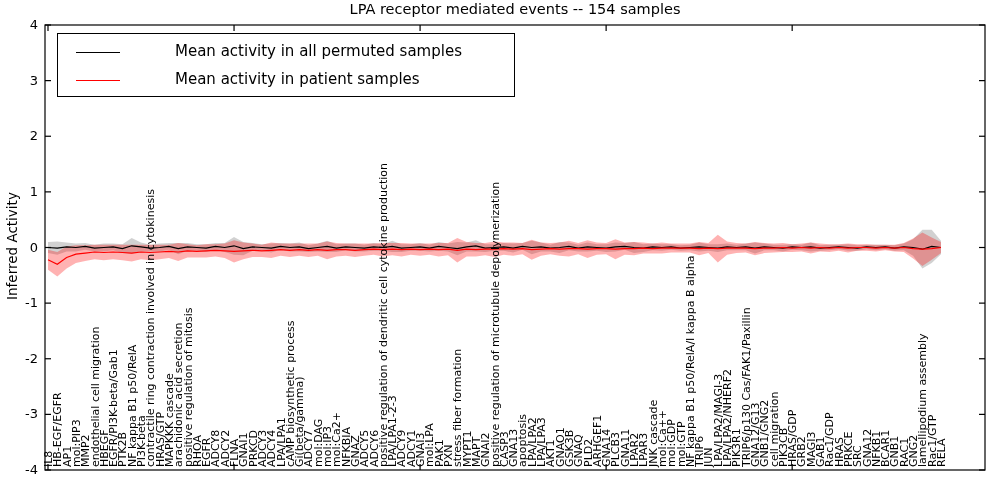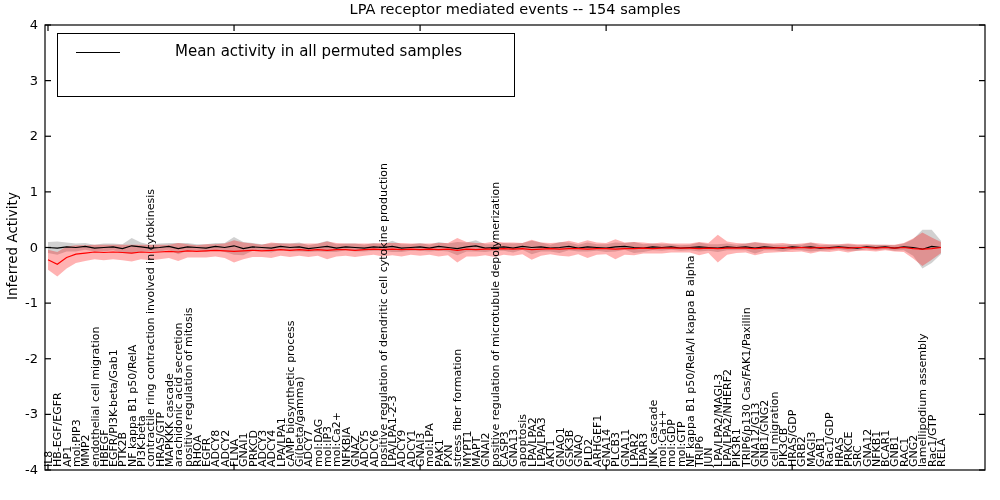--- a/index.html
+++ b/index.html
@@ -172,14 +172,18 @@
       <div class="xtick-label" style="left: 917.396px;">lamellipodium assembly</div>
       <div class="xtick-label" style="left: 926.698px;">Rac1/GTP</div>
       <div class="xtick-label" style="left: 936px;">RELA</div>
     </div>
 
   <div id="legend">
     <div class="legend-row r0">
       <span class="legend-line" style="border-top-color:#000000;"></span>
       <span class="legend-text">Mean activity in all permuted samples</span>
     </div>
+    <div class="legend-row r1">
+      <span class="legend-line" style="border-top-color:#ff0000;"></span>
+      <span class="legend-text">Mean activity in patient samples</span>
+    </div>
   </div>
 </div>
 
 </body></html>

